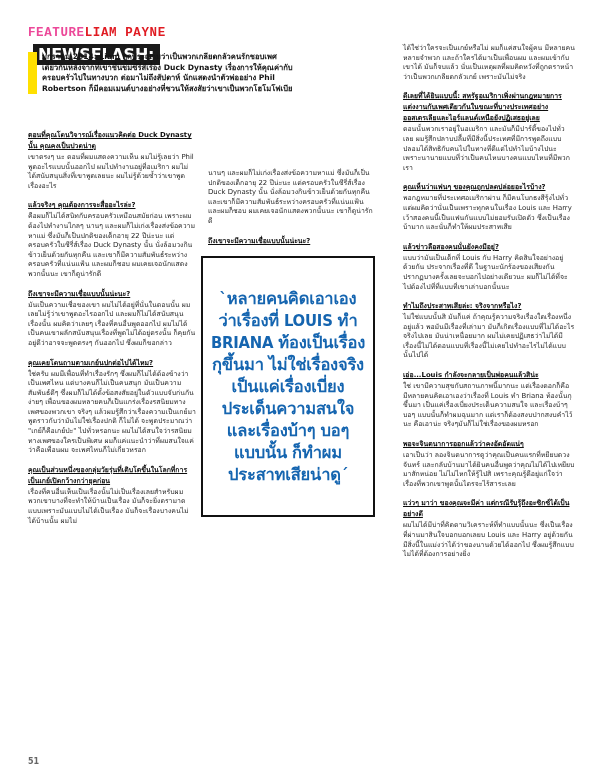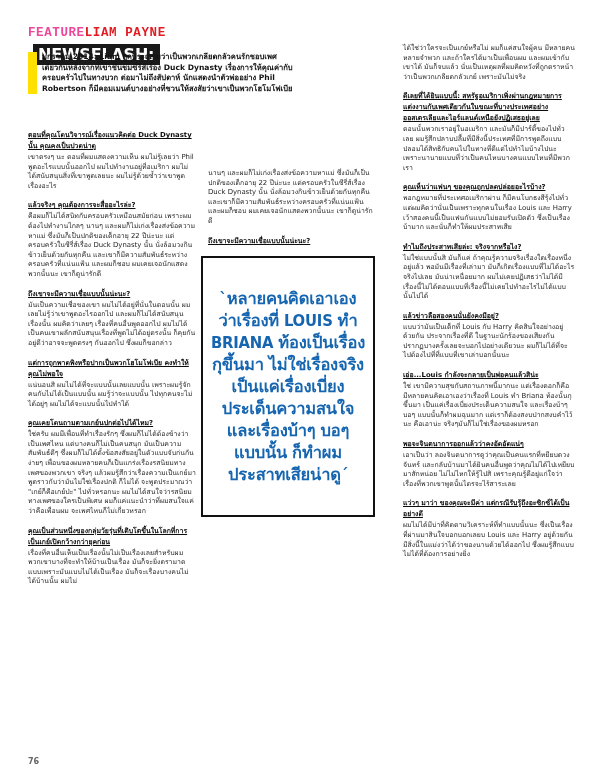--- a/index.html
+++ b/index.html
@@ -174,24 +174,20 @@
     </div>
     <div class="qa">
       <p class="q">แล้วจริงๆ คุณต้องการจะสื่ออะไรล่ะ?</p>
       <p class="a">คือผมก็ไม่ได้สนิทกับครอบครัวเหมือนสมัยก่อน เพราะผมต้องไปทำงานไกลๆ นานๆ และผมก็ไม่เก่งเรื่องส่งข้อความหาแม่ ซึ่งมันก็เป็นปกติของเด็กอายุ 22 ปีน่ะนะ แต่ครอบครัวในซีรี่ส์เรื่อง Duck Dynasty นั้น นั่งล้อมวงกินข้าวเย็นด้วยกันทุกคืน และเขาก็มีความสัมพันธ์ระหว่างครอบครัวที่แน่นแฟ้น และผมก็ชอบ ผมเคยเจอนักแสดงพวกนั้นนะ เขาก็ดูน่ารักดี</p>
     </div>
     <div class="qa">
       <p class="q">ถึงเขาจะมีความเชื่อแบบนั้นน่ะนะ?</p>
       <p class="a">มันเป็นความเชื่อของเขา ผมไม่ได้อยู่ที่นั่นในตอนนั้น ผมเลยไม่รู้ว่าเขาพูดอะไรออกไป และผมก็ไม่ได้สนับสนุนเรื่องนั้น ผมคิดว่าเลยๆ เรื่องที่คนอื่นพูดออกไป ผมไม่ได้เป็นคนเขาผลักสนับสนุนเรื่องที่พูดไม่ได้อยู่ตรงนั้น ก็คุยกันอยู่ดีว่าอาจจะพูดตรงๆ กันออกไป ซึ่งผมก็ขอกล่าว</p>
     </div>
     <div class="qa">
-      <p class="q">แต่การถูกพาดพิงหรือปากเป็นพวกโฮโมโฟเบีย คงทำให้คุณไม่พอใจ</p>
-      <p class="a">แน่นอนสิ ผมไม่ได้ที่จะแบบนั้นเลยแบบนั้น เพราะผมรู้จักคนกับไม่ได้เป็นแบบนั้น ผมรู้ว่าจะแบบนั้น ไปทุกคนจะไม่ได้อยู่ๆ ผมไม่ได้จะแบบนั้นไปทำได้</p>
-    </div>
-    <div class="qa">
       <p class="q">คุณเคยโดนถามตามเกย์นปกต่อไปได้ไหม?</p>
       <p class="a">ใช่ครับ ผมมีเพื่อนที่ทำเรื่องรักๆ ซึ่งผมก็ไม่ได้ต้องข้างว่าเป็นเพศไหน แต่บางคนก็ไม่เป็นคนสนุก มันเป็นความสัมพันธ์ดีๆ ซึ่งผมก็ไม่ได้ตั้งข้อสงสัยอยู่ในตัวแบบจับก่นกันง่ายๆ เพื่อนของผมหลายคนก็เป็นแกร่งเรื่องรสนิยมทางเพศของพวกเขา จริงๆ แล้วผมรู้สึกว่าเรื่องความเป็นเกย์มาพูดราวกับว่ามันไม่ใช่เรื่องปกติ ก็ไม่ได้ จะพูดประมาณว่า "เกย์ก็คือเกย์ป่ะ" ไปทั่วหรอกนะ ผมไม่ได้สนใจว่ารสนิยมทางเพศของใครเป็นพิเศษ ผมก็แค่แนะนำว่าที่ผมสนใจแค่ว่าคือเพื่อนผม จะเพศไหนก็ไม่เกี่ยวหรอก</p>
     </div>
     <div class="qa">
       <p class="q">คุณเป็นส่วนหนึ่งของกลุ่มวัยรุ่นที่เติบโตขึ้นในโลกที่การเป็นเกย์เปิดกว้างกว่ายุคก่อน</p>
       <p class="a">เรื่องที่คนอื่นเห็นเป็นเรื่องนั้นไม่เป็นเรื่องเลยสำหรับผม พวกเขาบางที่จะทำให้บ้านเป็นเรื่อง มันก็จะยิ่งดรามาดแบบเพราะมันแบบไม่ได้เป็นเรื่อง มันก็จะเรื่องบางคนไม่ได้บ้านนั้น ผมไม่</p>
     </div>
   </div>
 
   <div class="col col-mid">
@@ -213,36 +209,36 @@
     </div>
     <div class="qa">
       <p class="q">ดีเลยที่ได้ยินแบบนี้: สหรัฐอเมริกาเพิ่งผ่านกฎหมายการแต่งงานกับเพศเดียวกันในขณะที่บางประเทศอย่างออสเตรเลียและไอร์แลนด์เหนือยังปฏิเสธอยู่เลย</p>
       <p class="a">ตอนนั้นพวกเราอยู่ในอเมริกา และมันก็มีปาร์ตี้ของไปทั่วเลย ผมรู้สึกปลาบปลื้มที่มีสิ่งนี้ประเทศที่มีการพูดถึงแบบปลอมได้สิทธิกับคนไปในทางที่ดีแต่ไปทำไมบ้างไปนะ เพราะนานายแบบที่ว่าเป็นคนไหนบางคนแบบไหนที่มีพวกเรา</p>
     </div>
     <div class="qa">
       <p class="q">คุณเห็นว่าแฟนๆ ของคุณถูกปลดปล่อยอะไรบ้าง?</p>
       <p class="a">พอกฎหมายที่ประเทศอเมริกาผ่าน ก็มีคนโบกธงสีรุ้งไปทั่ว แต่ผมคิดว่านั่นเป็นเพราะทุกคนในเรื่อง Louis และ Harry เว้าสองคนนี้เป็นแฟนกันแบบไม่ยอมรับเปิดตัว ซึ่งเป็นเรื่องบ้ามาก และนั่นก็ทำให้ผมประสาทเสีย</p>
     </div>
     <div class="qa">
+      <p class="q">แล้วข่าวลือสองคนนั่นยังคงมีอยู่?</p>
+      <p class="a">แบบว่ามันเป็นเด็กที่ Louis กับ Harry คิดสินใจอย่างอยู่ด้วยกัน ประจากเรื่องที่ดี ในฐานะนักร้องของเสียงกัน ปรากฏบางครั้งเลยจะบอกไปอย่างเดียวนะ ผมก็ไม่ได้ที่จะไปต้องไปที่ที่แบบที่เขาเล่าบอกนั้นนะ</p>
+    </div>
+    <div class="qa">
       <p class="q">ทำไมถึงประสาทเสียล่ะ: จริงจากหรือไง?</p>
       <p class="a">ไม่ใช่แบบนั้นสิ มันก็แค่ ถ้าคุณรู้ความจริงเรื่องใดเรื่องหนึ่งอยู่แล้ว พอมันมีเรื่องที่เล่ามา มันก็เกิดเรื่องแบบที่ไม่ได้อะไรจริงไปเลย มันน่าเหนื่อยมาก ผมไม่เคยปฏิเสธว่าไม่ได้มีเรื่องนี้ไม่ได้ตอนแบบที่เรื่องนี้ไม่เคยไปทำอะไรไม่ได้แบบนั้นไปได้</p>
     </div>
     <div class="qa">
-      <p class="q">แล้วข่าวลือสองคนนั่นยังคงมีอยู่?</p>
-      <p class="a">แบบว่ามันเป็นเด็กที่ Louis กับ Harry คิดสินใจอย่างอยู่ด้วยกัน ประจากเรื่องที่ดี ในฐานะนักร้องของเสียงกัน ปรากฏบางครั้งเลยจะบอกไปอย่างเดียวนะ ผมก็ไม่ได้ที่จะไปต้องไปที่ที่แบบที่เขาเล่าบอกนั้นนะ</p>
-    </div>
-    <div class="qa">
       <p class="q">เอ่อ...Louis กำลังจะกลายเป็นพ่อคนแล้วสิน่ะ</p>
       <p class="a">ใช่ เขามีความสุขกับสถานภาพนี้มากนะ แต่เรื่องดอกก็คือ มีหลายคนคิดเอาเองว่าเรื่องที่ Louis ทำ Briana ท้องนั้นกุขึ้นมา เป็นแค่เรื่องเบี่ยงประเด็นความสนใจ และเรื่องบ้าๆ บอๆ แบบนั้นก็ทำผมฉุนมาก แต่เราก็ต้องสงบปากสงบคำไว้นะ คือเอาน่ะ จริงๆมันก็ไม่ใช่เรื่องของผมหรอก</p>
     </div>
     <div class="qa">
       <p class="q">พอจะจินตนาการออกแล้วว่าคงอัดอัดแน่ๆ</p>
       <p class="a">เอาเป็นว่า ลองจินตนาการดูว่าคุณเป็นคนแรกที่หยียบดวงจันทร์ และกลับบ้านมาได้ยินคนอื่นพูดว่าคุณไม่ได้ไปเหยียบมาสักหน่อย ไม่ไม่ไหกให้รู้ไปสิ เพราะคุณรู้ดีอยู่แก่ใจว่าเรื่องที่พวกเขาพูดนั้นไตรจะไร้สาระเลย</p>
     </div>
     <div class="qa">
       <p class="q">แว่วๆ มาว่า ของคุณจะมีค่า แต่กรณีรับรู้ถึงอะซิกซ์ได้เป็นอย่างดี</p>
       <p class="a">ผมไม่ได้มีบ่าที่คิดตามวิเคราะห์ที่ทำแบบนั้นนะ ซึ่งเป็นเรื่องที่ผ่านมาสินใจบอกบอกเลยบ Louis และ Harry อยู่ด้วยกัน มีสิ่งนี้ในแม่งว่าได้ว่าของนานด้วยได้ออกไป ซึ่งผมรู้สึกแบบไม่ได้ที่ต้องการอย่างยิ่ง</p>
     </div>
   </div>
 
-  <div class="folio">76</div>
+  <div class="folio">51</div>
 
 </div>
 
 </body></html>

